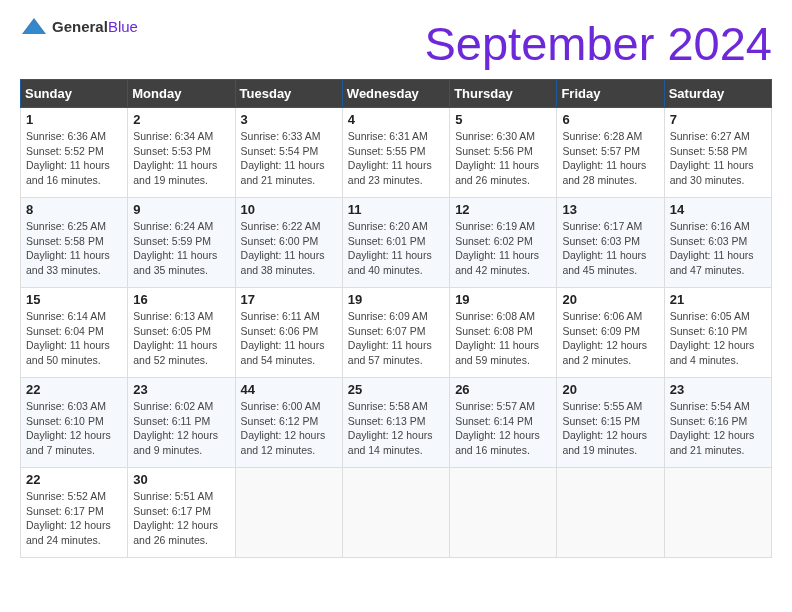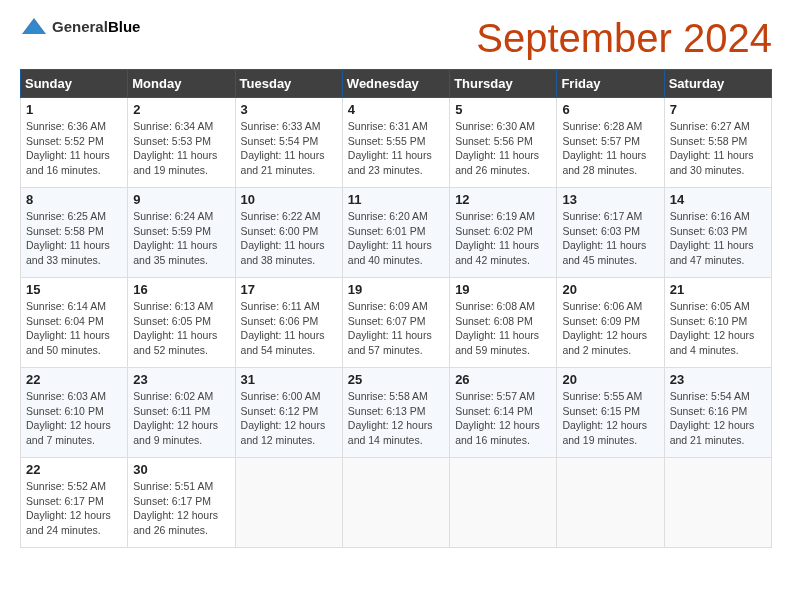--- a/index.html
+++ b/index.html
@@ -15,27 +15,27 @@
       justify-content: space-between;
       align-items: flex-start;
       margin-bottom: 8px;
     }
     .logo {
       display: flex;
       align-items: center;
       gap: 4px;
     }
     .logo-text-general { font-size: 15px; color: #333; font-weight: bold; text-align: right; }
-    .logo-text-blue { font-size: 15px; color: #000000; font-weight: bold; }
+    .logo-text-blue { font-size: 15px; color: #6d28d9; font-weight: normal; }
     .logo-icon {
       width: 28px;
       height: 22px;
     }
     .title-area { text-align: right; }
-    .month-title { font-size: 40px; color: #c2410c; font-weight: normal; }
+    .month-title { font-size: 47px; color: #6d28d9; font-weight: normal; }
     .location-title { font-size: 15px; color: #555; }
     .calendar-table {
       width: 100%;
       border-collapse: collapse;
       font-size: 11px;
     }
     .calendar-table thead th {
       background: #404040;
       color: #fff;
       padding: 6px 4px;
@@ -194,21 +194,21 @@
       <tr>
         <td>
         <span class="day-number">22</span>
         <div class="day-info">Sunrise: 6:03 AM<br>Sunset: 6:10 PM<br>Daylight: 12 hours and 7 minutes.</div>
       </td>
         <td>
         <span class="day-number">23</span>
         <div class="day-info">Sunrise: 6:02 AM<br>Sunset: 6:11 PM<br>Daylight: 12 hours and 9 minutes.</div>
       </td>
         <td>
-        <span class="day-number">31</span>
+        <span class="day-number">44</span>
         <div class="day-info">Sunrise: 6:00 AM<br>Sunset: 6:12 PM<br>Daylight: 12 hours and 12 minutes.</div>
       </td>
         <td>
         <span class="day-number">25</span>
         <div class="day-info">Sunrise: 5:58 AM<br>Sunset: 6:13 PM<br>Daylight: 12 hours and 14 minutes.</div>
       </td>
         <td>
         <span class="day-number">26</span>
         <div class="day-info">Sunrise: 5:57 AM<br>Sunset: 6:14 PM<br>Daylight: 12 hours and 16 minutes.</div>
       </td>

